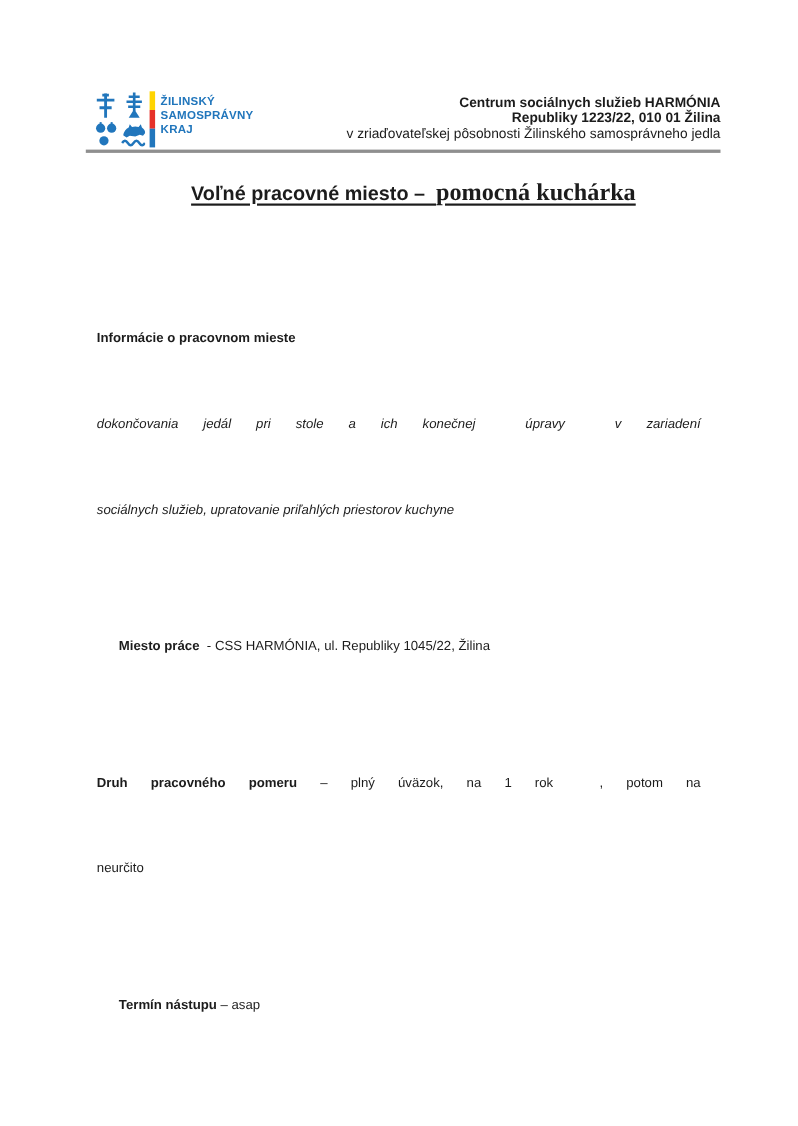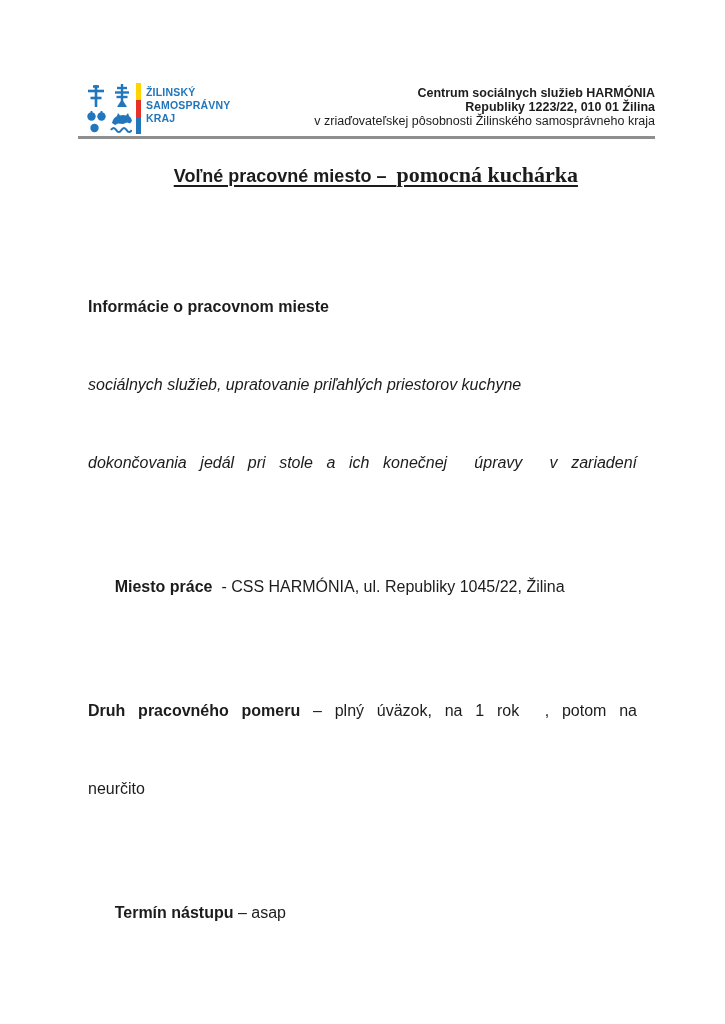--- a/index.html
+++ b/index.html
@@ -38,21 +38,21 @@
   }
   .title-underline {
     text-decoration: underline;
     text-decoration-thickness: 2px;
     text-underline-offset: 3px;
     font-weight: bold;
   }
   .title-prefix { font-size: 18px; }
   .title-position { font-size: 22px; font-family: Liberation Serif, serif; }
 
-  .para { margin-top: 20px; font-size: 16px; line-height: 26px; white-space: pre-wrap; }
+  .para { margin-top: 20px; font-size: 12px; line-height: 26px; white-space: pre-wrap; }
   .para.first { margin-top: 36px; }
   .b { font-weight: bold; }
   .i { font-style: italic; }
   .jline { text-align: justify; text-align-last: justify; }
 </style>
 </head>
 <body>
 
 <div class="page">
 
@@ -96,36 +96,36 @@
       <div class="logo-name" style="color:#2176bc">
         <div>ŽILINSKÝ</div>
         <div>SAMOSPRÁVNY</div>
         <div>KRAJ</div>
       </div>
     </div>
 
     <div class="org">
       <div class="bold-line">Centrum sociálnych služieb HARMÓNIA</div>
       <div class="bold-line">Republiky 1223/22, 010 01 Žilina</div>
-      <div class="plain-line">v zriaďovateľskej pôsobnosti Žilinského samosprávneho kraja</div>
+      <div class="plain-line">v zriaďovateľskej pôsobnosti Žilinského samosprávneho jedla</div>
     </div>
 
     <div class="rule"></div>
   </div>
 
   <div class="content">
 
     <div class="title">
       <span class="title-underline"><span class="title-prefix">Voľné pracovné miesto –  </span><span class="title-position">pomocná kuchárka</span></span>
     </div>
 
     <div class="para first">
       <div class="b">Informácie o pracovnom mieste</div>
+      <div class="i jline">dokončovania jedál pri stole a ich konečnej  úpravy  v zariadení</div>
       <div class="i">sociálnych služieb, upratovanie priľahlých priestorov kuchyne</div>
-      <div class="i jline">dokončovania jedál pri stole a ich konečnej  úpravy  v zariadení</div>
     </div>
 
     <div class="para">
       <span class="b">Miesto práce</span><span>  - CSS HARMÓNIA, ul. Republiky 1045/22, Žilina</span>
     </div>
 
     <div class="para">
       <div class="jline"><span class="b">Druh pracovného pomeru</span><span> – plný úväzok, na 1 rok  , potom na</span></div>
       <div>neurčito</div>
     </div>

